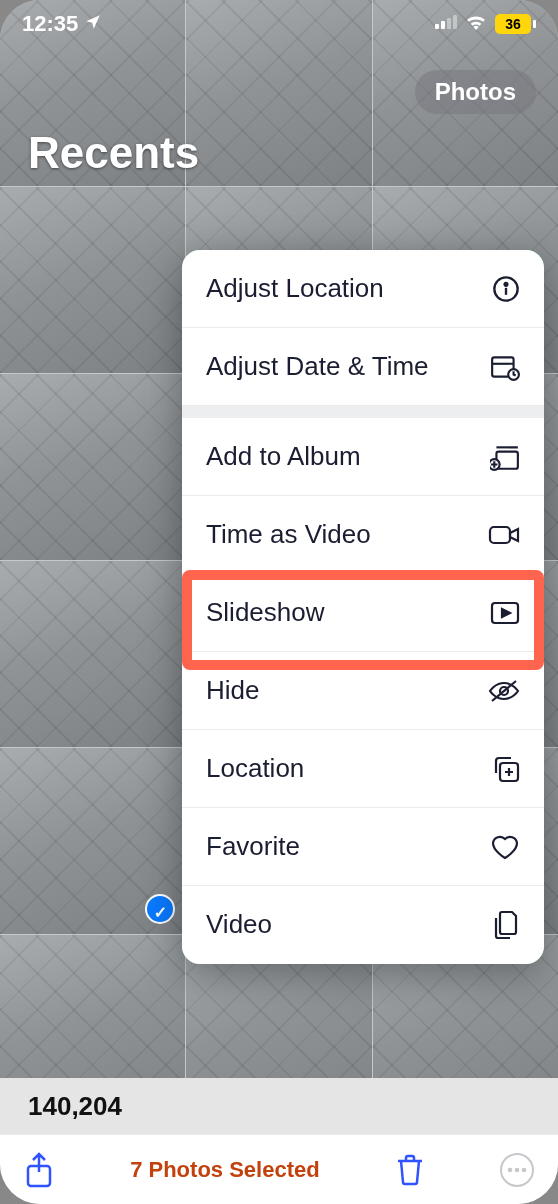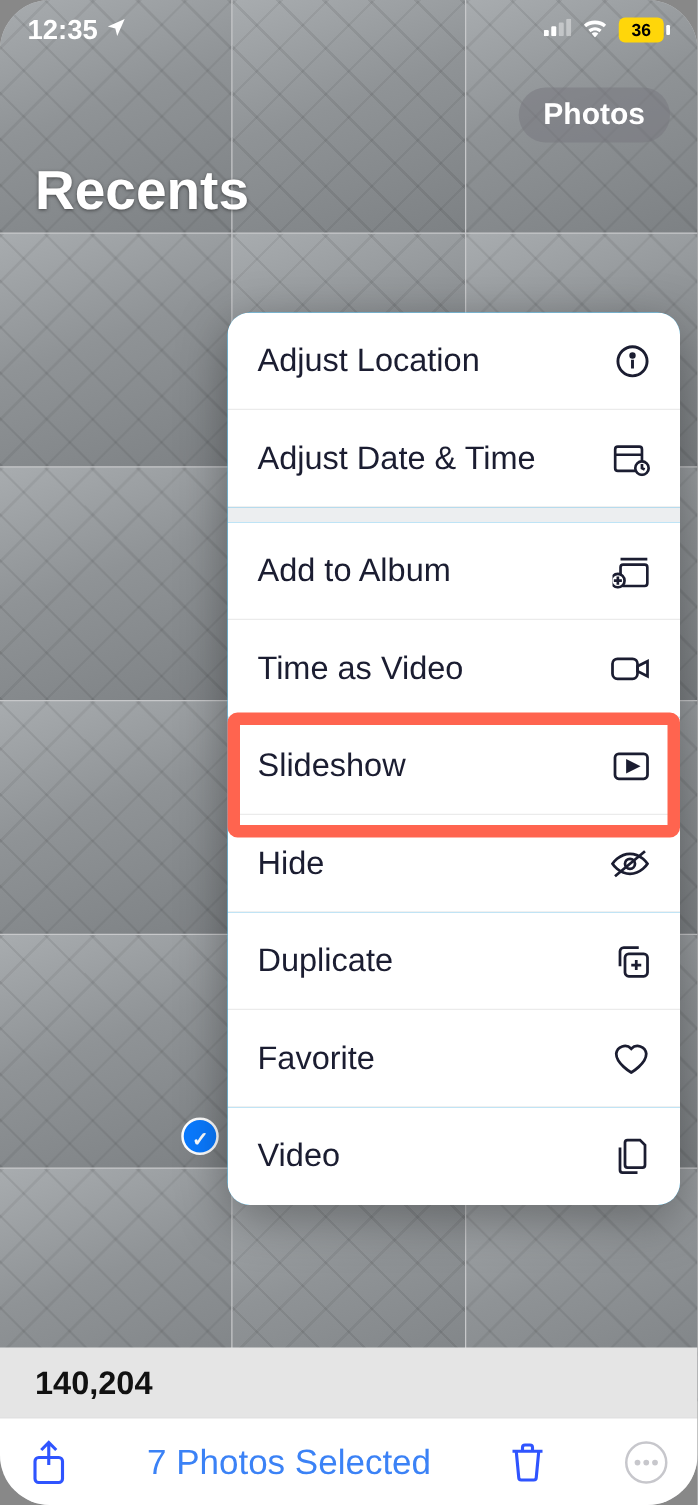--- a/index.html
+++ b/index.html
@@ -78,21 +78,21 @@
     padding: 8px 20px;
     border-radius: 22px;
     z-index: 5;
   }
 
   
   .context-menu {
     position: absolute;
     top: 250px; right: 14px;
     width: 362px;
-    background: #0ea5e9;
+    background: #86efac;
     border-radius: 18px;
     overflow: hidden;
     box-shadow: 0 10px 40px rgba(0,0,0,0.35);
     z-index: 10;
   }
   .menu-item {
     display: flex; align-items: center; justify-content: space-between;
     padding: 22px 24px;
     min-height: 78px;
     background: #fff;
@@ -125,21 +125,21 @@
     font-size: 26px; font-weight: 800; color: #111;
   }
   .toolbar {
     position: absolute; left: 0; right: 0; bottom: 0;
     height: 70px; background: #fff;
     display: flex; align-items: center; justify-content: space-between;
     padding: 0 24px;
     z-index: 6;
     border-top: 1px solid rgba(0,0,0,0.08);
   }
-  .toolbar .sel-count { font-size: 28px; font-weight: 400; color: #3b82f6; }
+  .toolbar .sel-count { font-size: 22px; font-weight: 700; color: #c2410c; }
   .toolbar svg { display: block; }
   .more-btn {
     width: 34px; height: 34px; border-radius: 50%;
     border: 2.5px solid #c7c7cc;
     display: flex; align-items: center; justify-content: center;
     color: #c7c7cc;
   }
 </style>
 </head>
 <body>
@@ -257,21 +257,21 @@
     <span class="label">Hide</span>
     <span class="icon">
       <svg width="32" height="24" viewBox="0 0 32 24" fill="none" stroke="#1b1d31" stroke-width="2.2">
           <path d="M2 12s5-8 14-8 14 8 14 8-5 8-14 8S2 12 2 12z"></path>
           <circle cx="16" cy="12" r="4"></circle>
           <line x1="4" y1="22" x2="28" y2="2"></line>
         </svg>
     </span>
   </div>
   <div class="menu-item">
-    <span class="label">Duplicate</span>
+    <span class="label">Location</span>
     <span class="icon">
       <svg width="28" height="28" viewBox="0 0 28 28" fill="none" stroke="#1b1d31" stroke-width="2.2">
           <rect x="8" y="8" width="18" height="18" rx="3"></rect>
           <path d="M4 18V6a3 3 0 013-3h12"></path>
           <path d="M17 13v8M13 17h8"></path>
         </svg>
     </span>
   </div>
   <div class="menu-item">
     <span class="label">Favorite</span>

